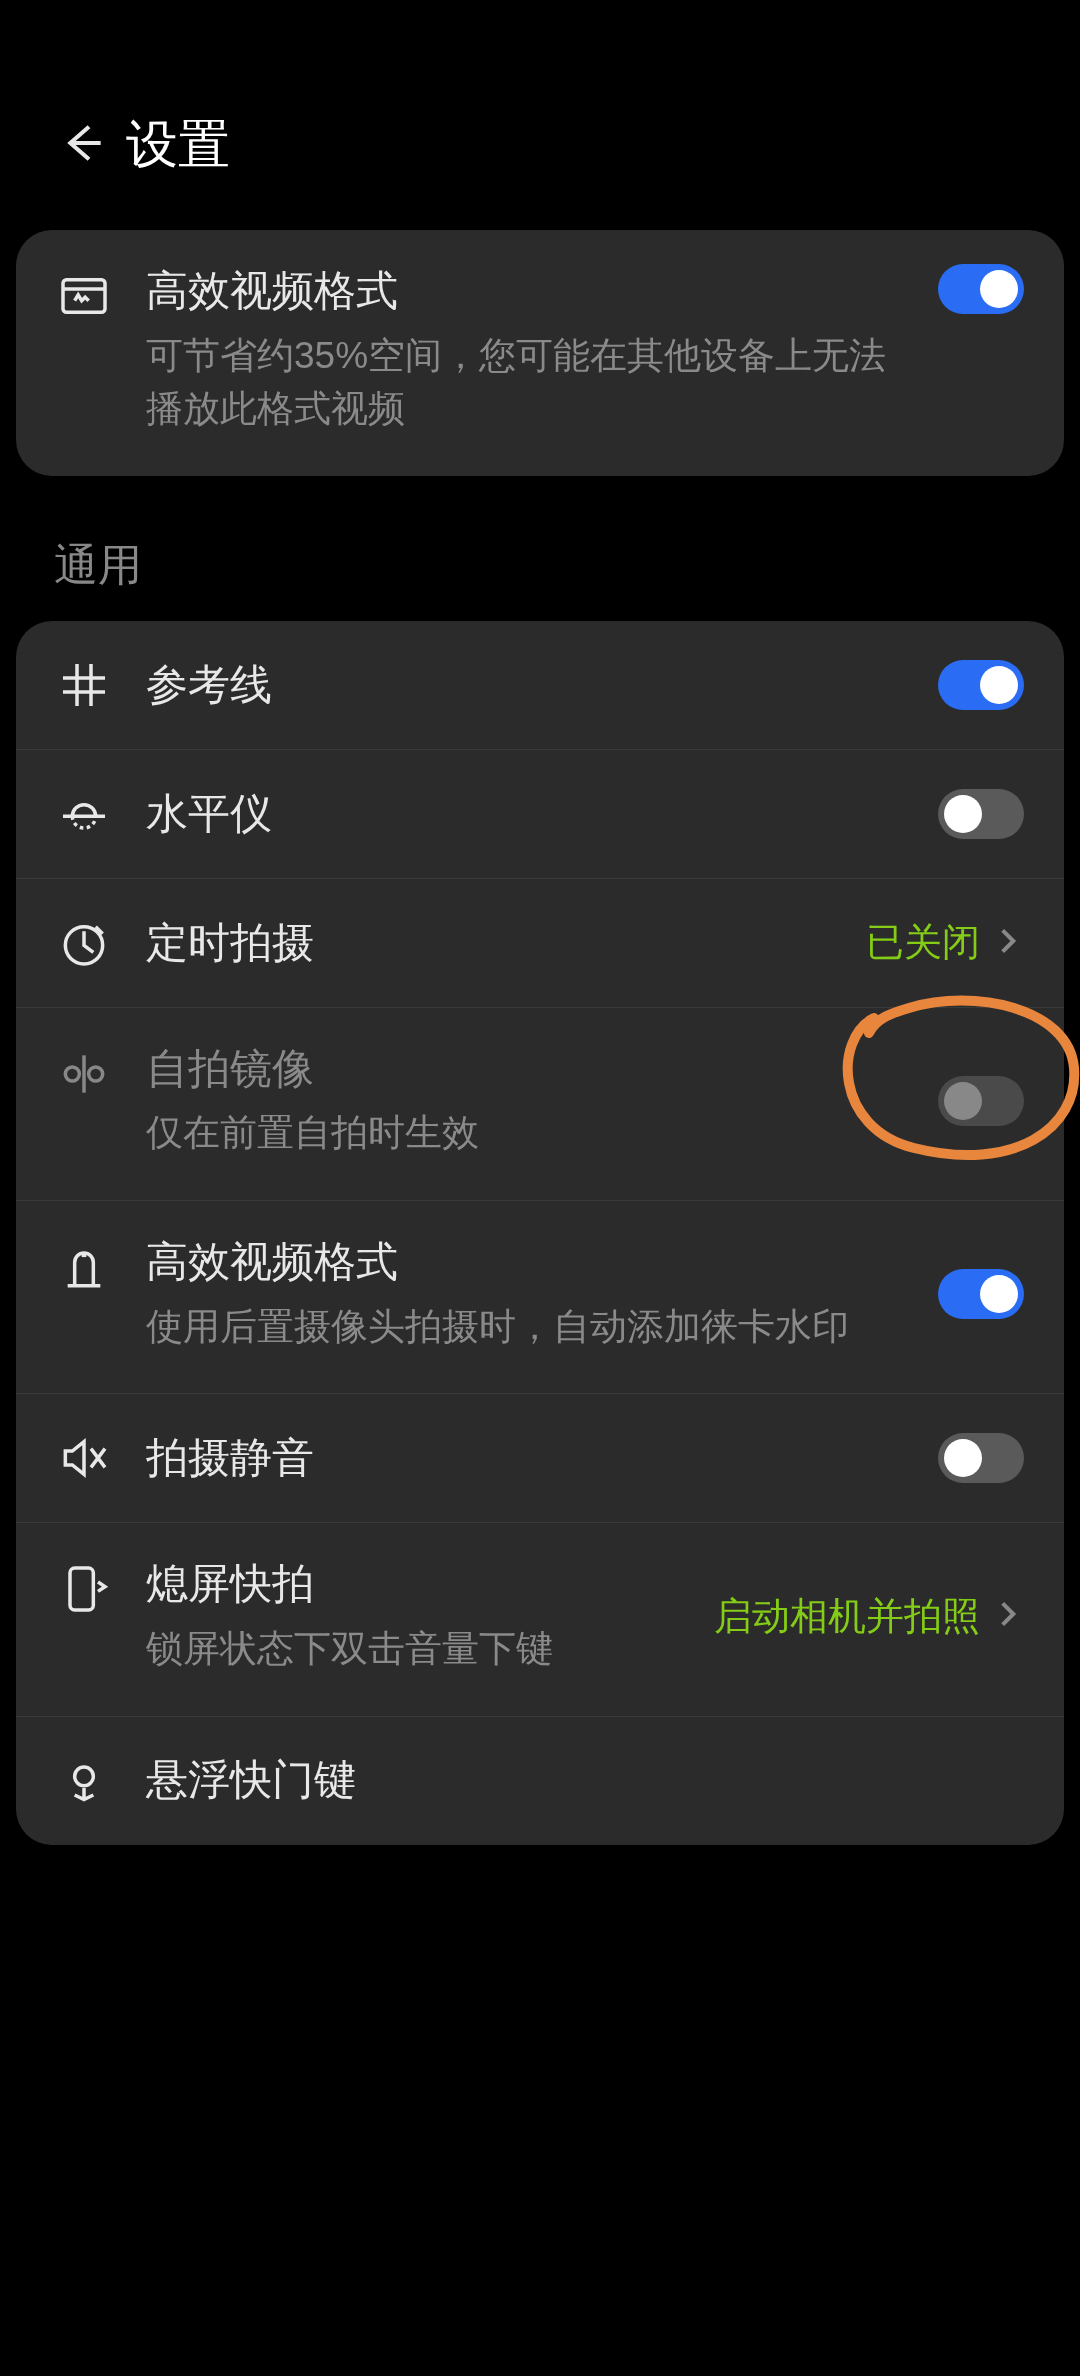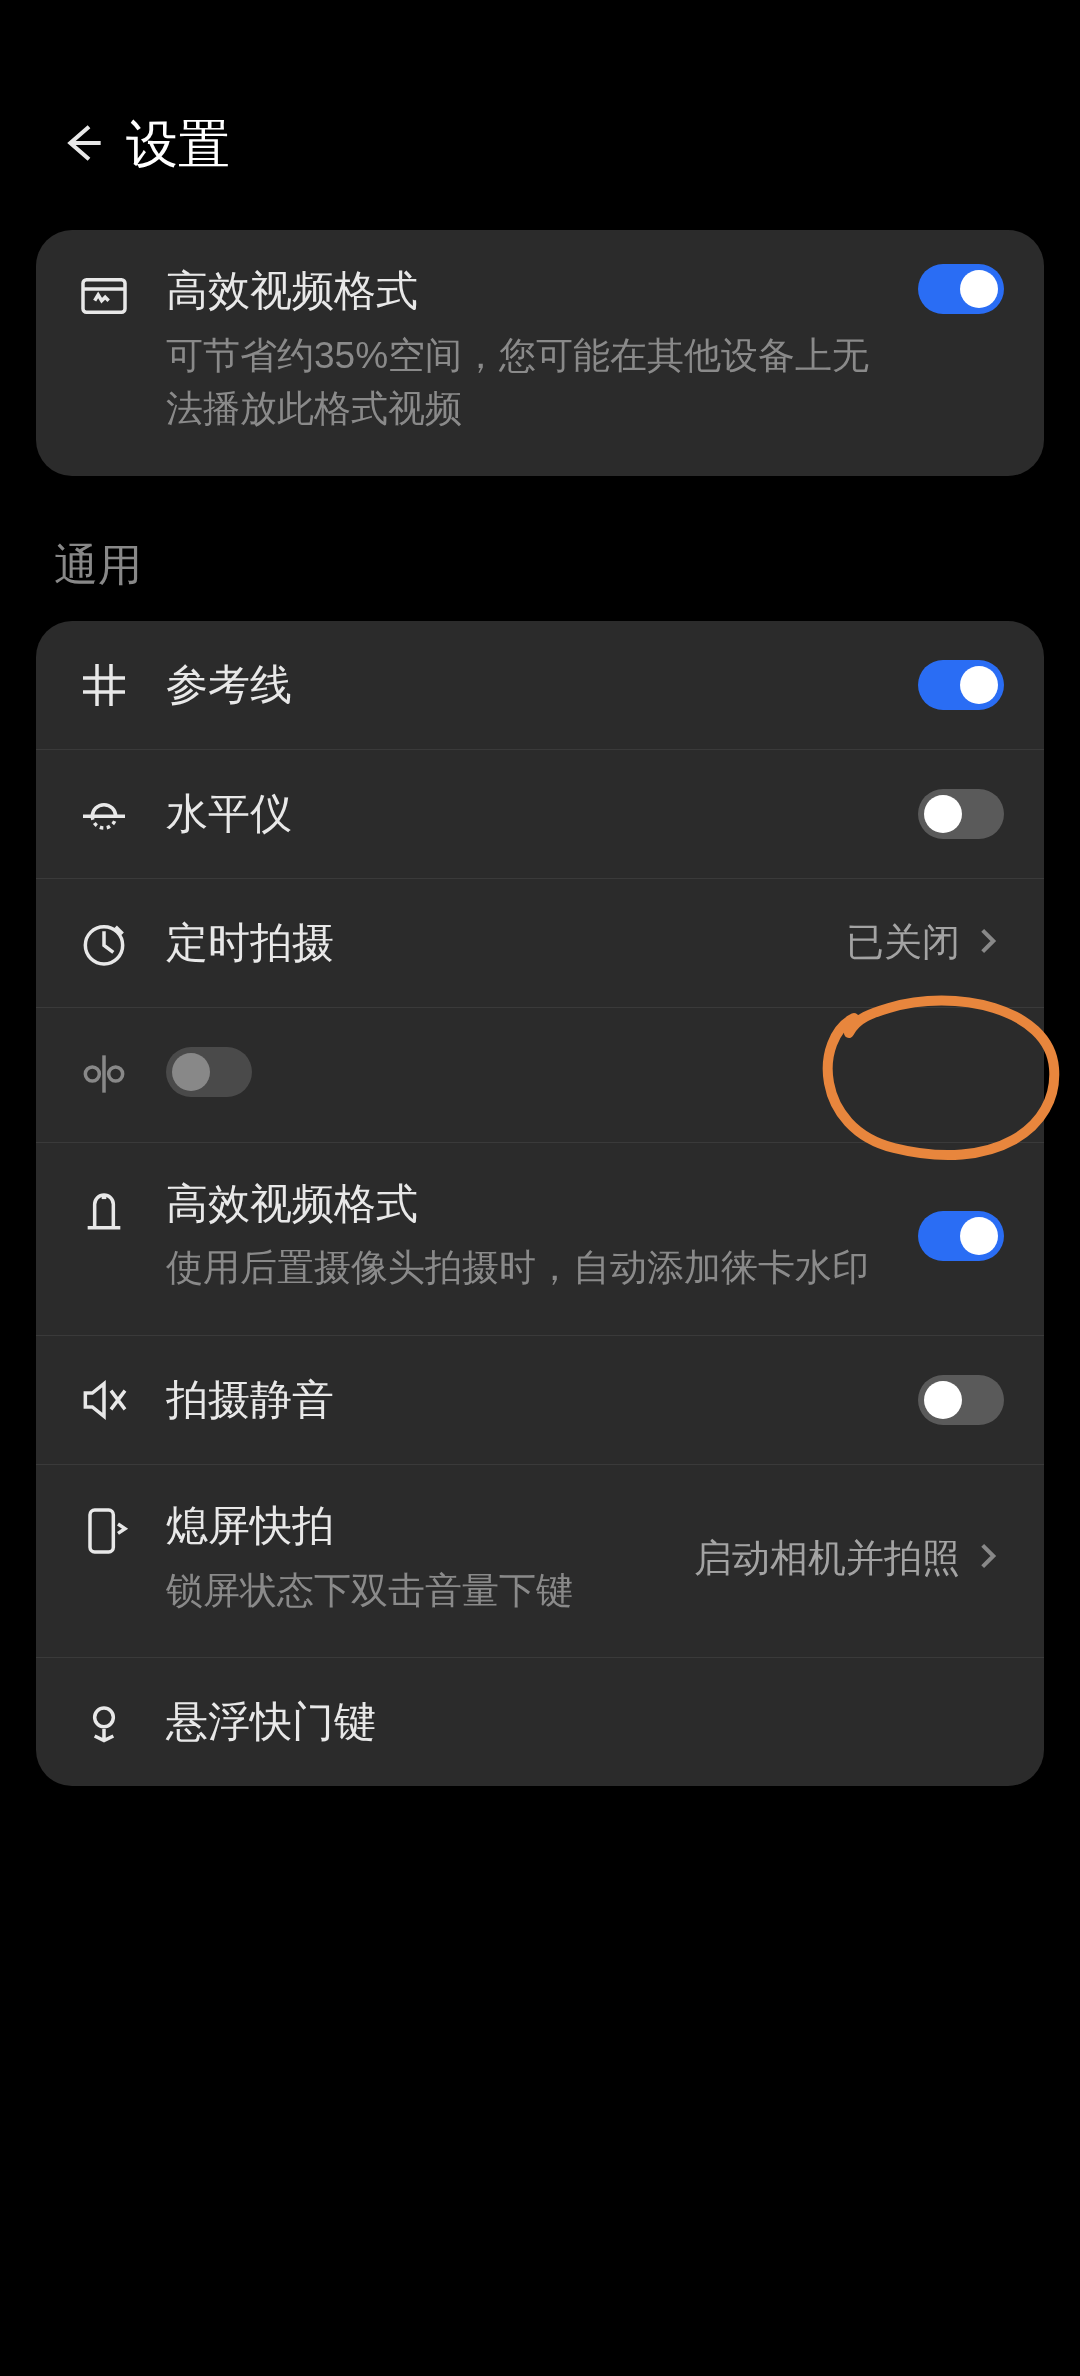--- a/index.html
+++ b/index.html
@@ -16,21 +16,21 @@
       display: flex;
       align-items: center;
       gap: 16px;
     }
     .back-arrow svg { width: 56px; height: 56px; }
     .page-title { font-size: 52px; font-weight: 500; color: #fff; }
 
     .card {
       background: #2b2b2b;
       border-radius: 36px;
-      margin: 0 36px;
+      margin: 0 16px;
       padding: 0;
     }
     .row {
       display: flex;
       align-items: center;
       padding: 36px 40px 36px 40px;
       border-bottom: 1px solid #3a3a3a;
     }
     .row:last-child { border-bottom: none; }
     .row.multiline { align-items: flex-start; padding-top: 34px; padding-bottom: 40px; }
@@ -40,21 +40,21 @@
       color: #e8e8e8;
       display:flex; align-items:center; justify-content:center;
     }
     .row-icon.dimmed { color: #888; }
     .row.multiline .row-icon { margin-top: 4px; }
     .row-text { flex: 1; min-width: 0; padding-right: 24px; }
     .row-title { font-size: 42px; font-weight: 500; color: #e8e8e8; line-height: 1.3; }
     .row-title.dimmed { color: #8a8a8a; }
     .row-sub { font-size: 37px; color: #8a8a8a; margin-top: 10px; line-height: 1.45; }
     .row-action { display: flex; align-items: center; gap: 12px; flex-shrink: 0; }
-    .row-value { font-size: 38px; color: #a3a3a3; }
+    .row-value { font-size: 38px; color: #84cc16; }
 
     .section-header {
       font-size: 44px; color: #888;
       margin: 60px 54px 26px 54px;
     }
 
     .toggle { width: 86px; height: 50px; border-radius: 25px; position: relative; flex-shrink: 0; }
     .toggle .knob { position: absolute; width: 38px; height: 38px; border-radius: 50%; top: 6px; background: #fff; }
     .toggle.on { background: #2a6df4; }
     .toggle.on .knob { right: 6px; }
@@ -158,20 +158,24 @@
   </div>
 
   <div class="row multiline" style="position:relative;">
     <div class="row-icon dimmed">
       <svg viewBox="0 0 48 48" fill="none" stroke="currentColor" stroke-width="3">
         <path d="M24 8 V40"></path>
         <circle cx="14" cy="24" r="6"></circle>
         <circle cx="34" cy="24" r="6"></circle>
       </svg>
     </div>
+    <div class="row-text">
+      <div class="row-title dimmed">自拍镜像</div>
+      <div class="row-sub">仅在前置自拍时生效</div>
+    </div>
     <div class="row-action" style="align-self:center;">
         <div class="toggle off-disabled">
           <div class="knob"></div>
         </div>
       </div>
 
     <svg style="position:absolute; right:-30px; top:-30px; width:280px; height:200px; pointer-events:none;" viewBox="0 0 280 200">
       <path d="M 60 40 C 20 60, 20 150, 100 170 C 200 195, 265 150, 260 90 C 255 30, 160 10, 95 30 C 78 35, 62 40, 55 55" fill="none" stroke="#e8863d" stroke-width="10" stroke-linecap="round"></path>
     </svg>
   </div>

